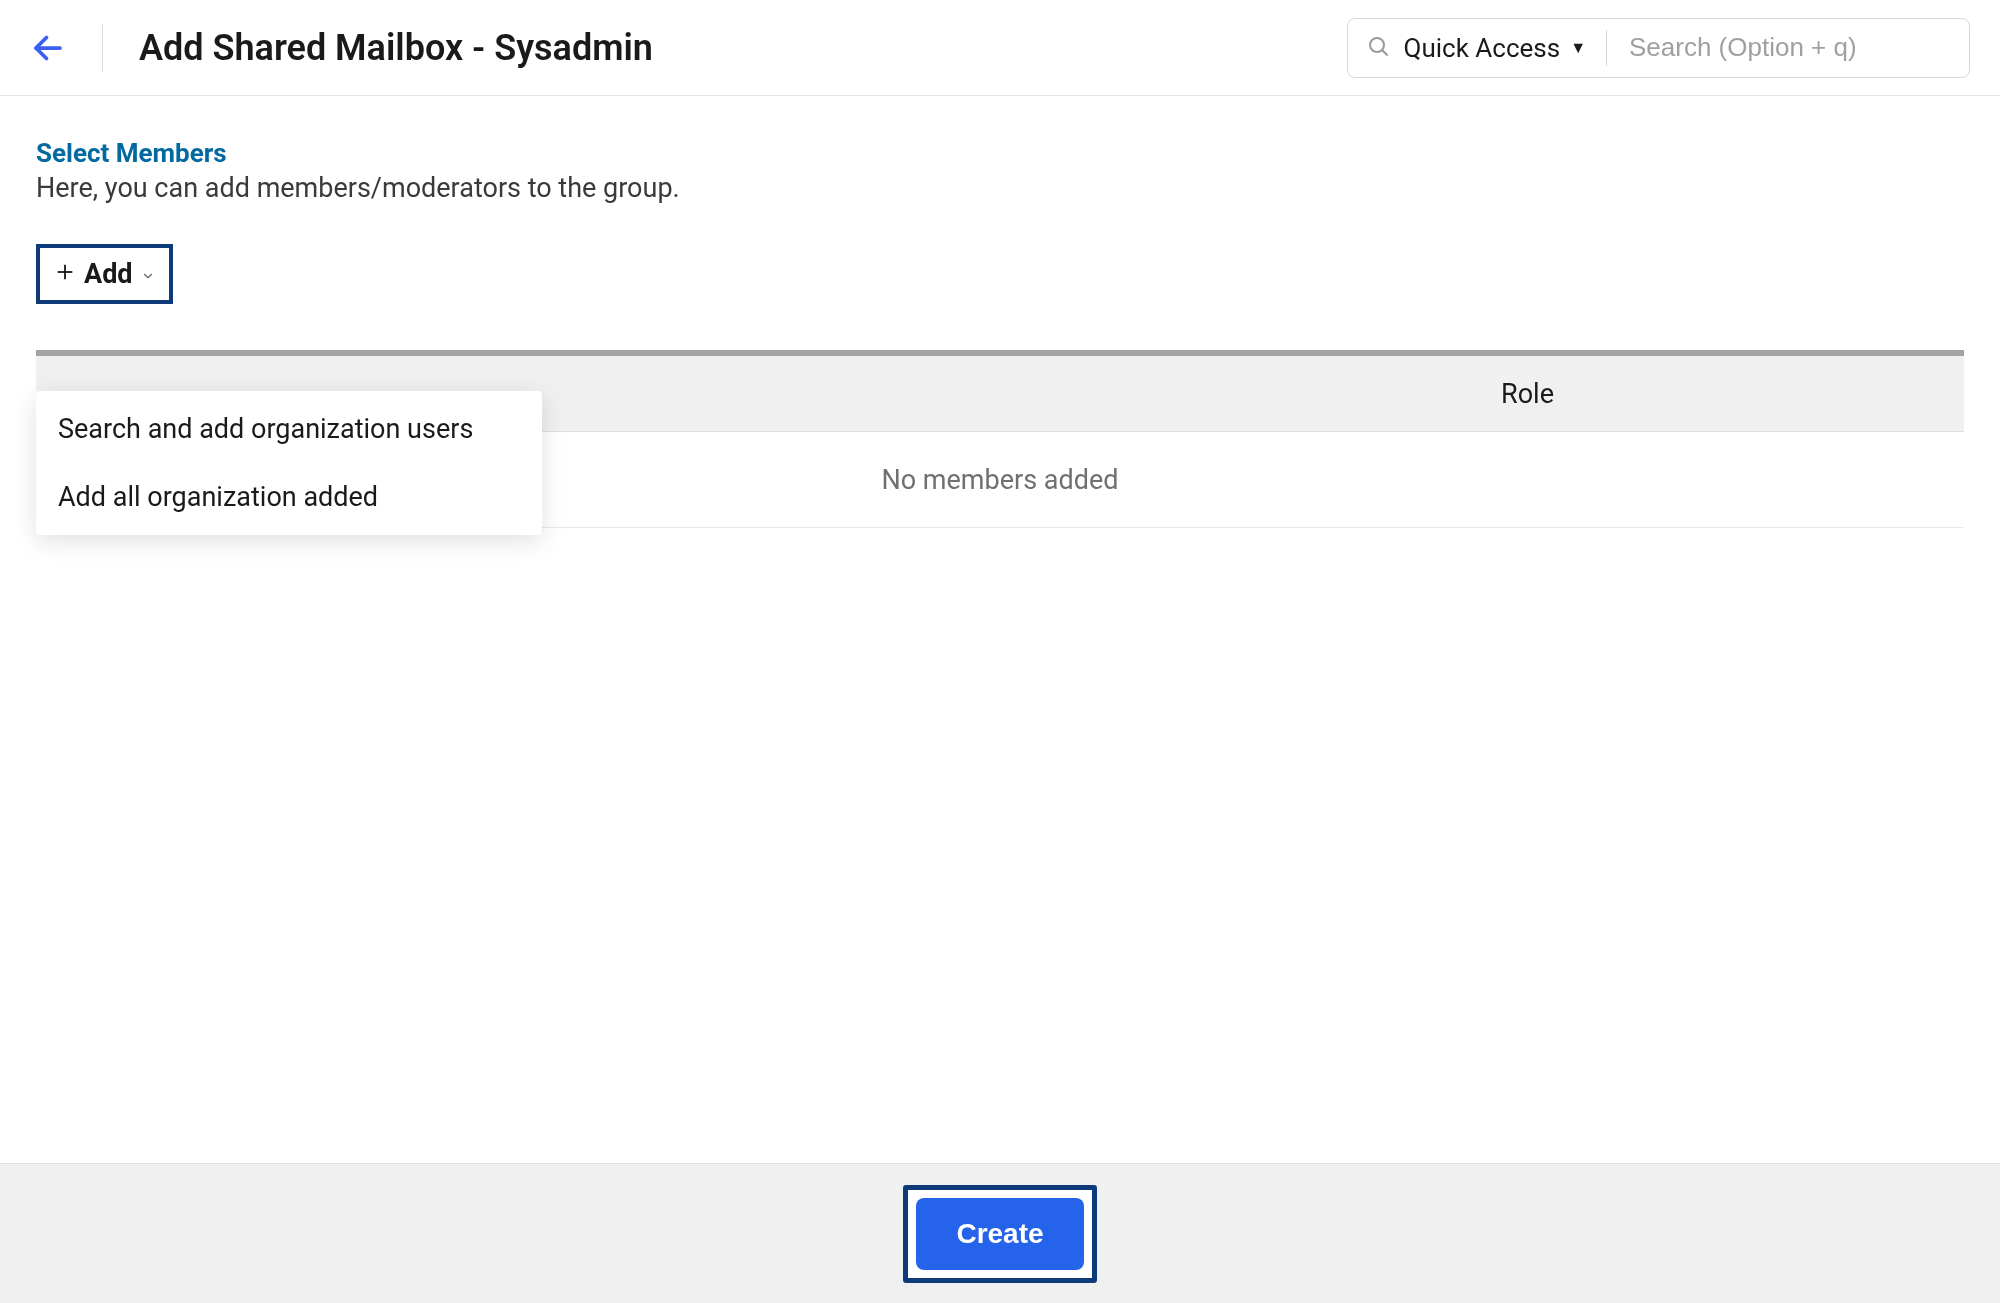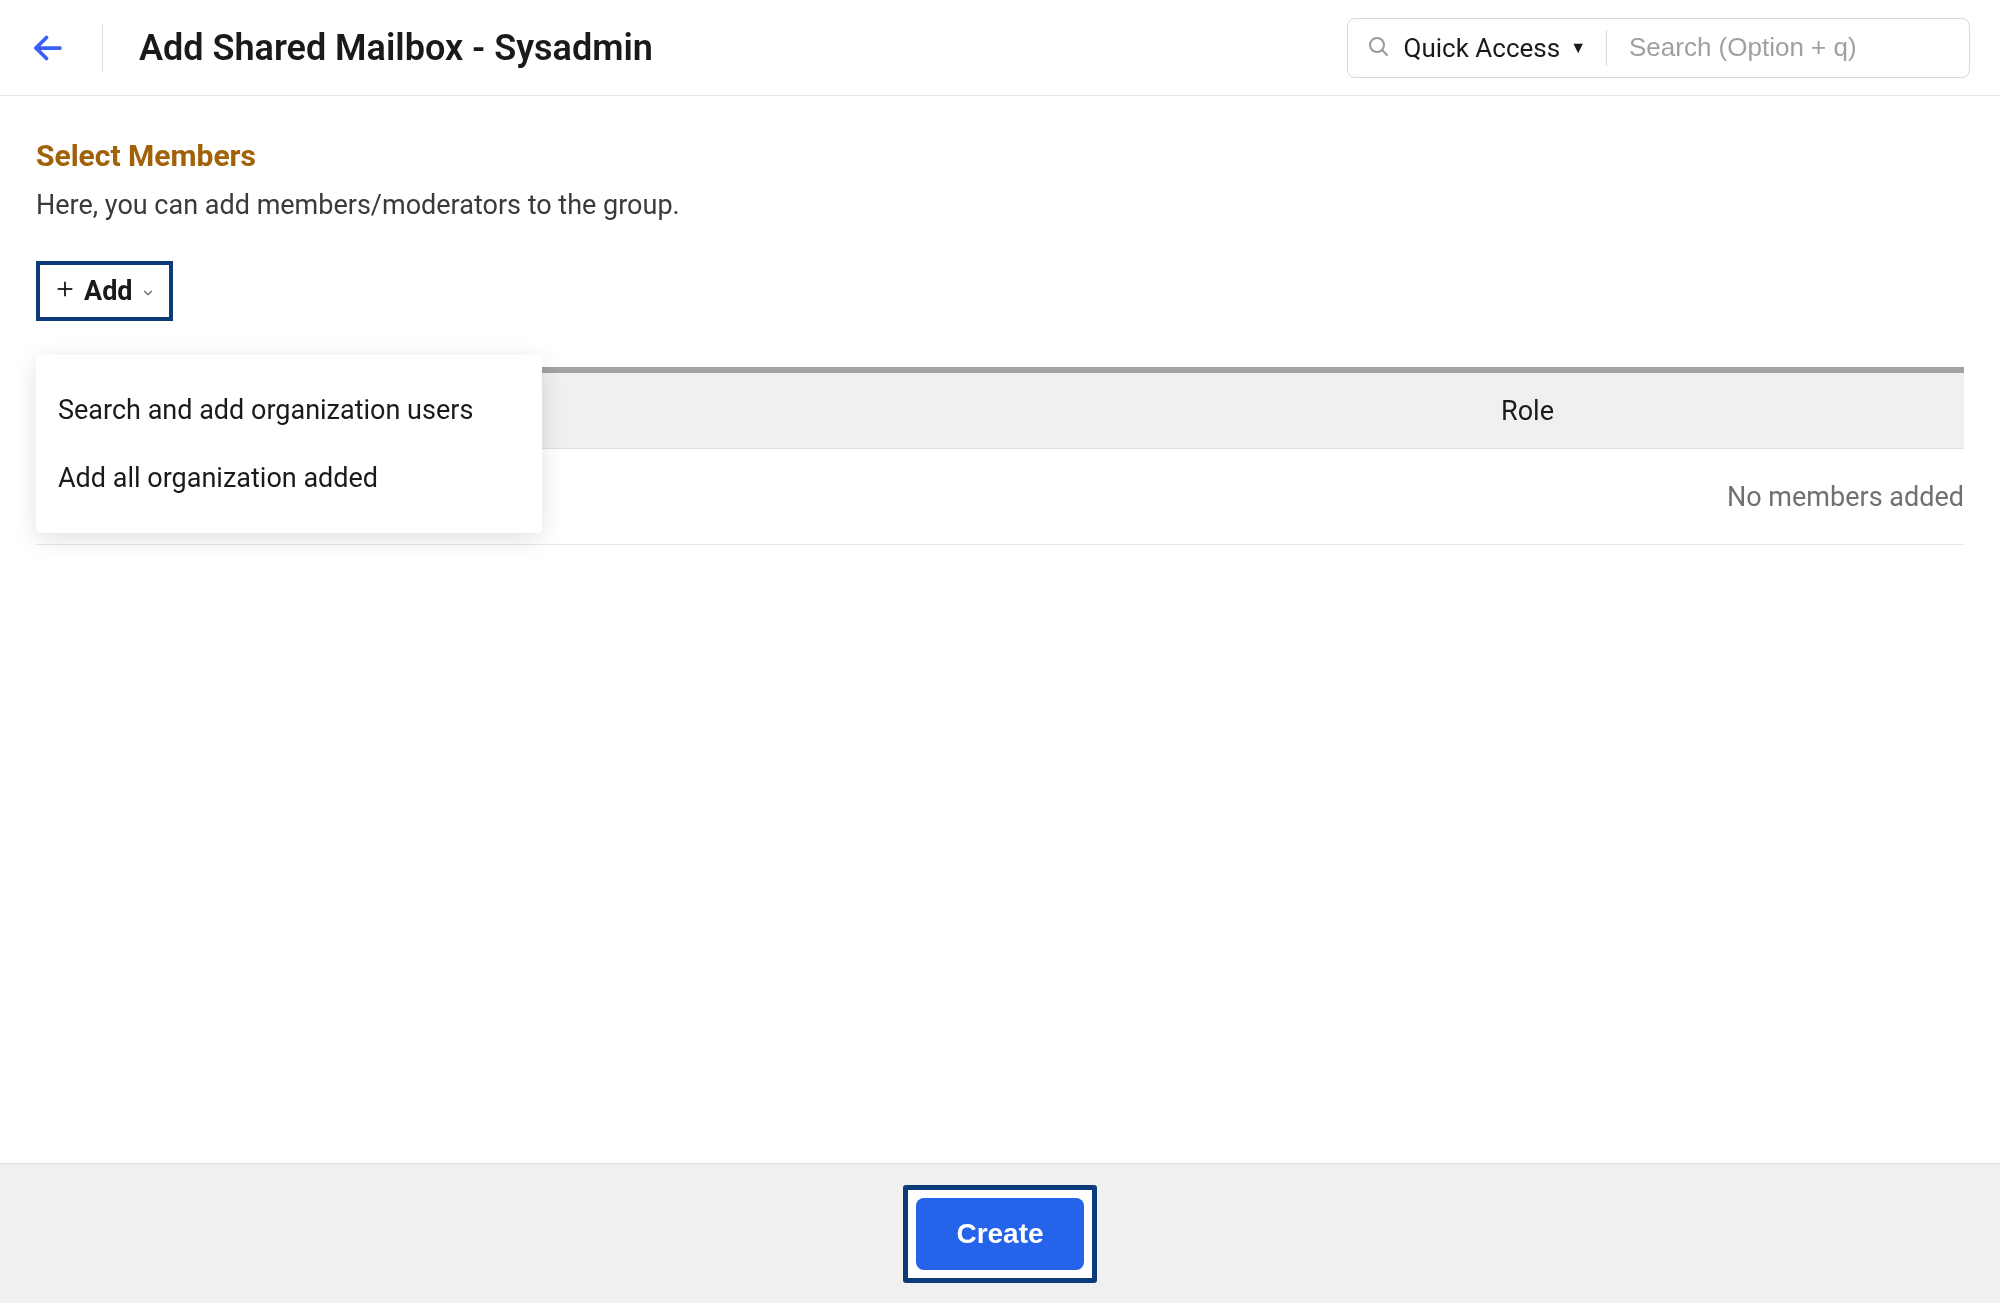--- a/index.html
+++ b/index.html
@@ -101,24 +101,24 @@
     }
     .search-input::placeholder {
       color: #a0a0a0;
     }
     
     
     .content {
       padding: 42px 36px 0 36px;
     }
     .section-title {
-      font-size: 30px;
+      font-size: 26px;
       font-weight: 700;
-      color: #a16207;
-      margin-bottom: 16px;
+      color: #0369a1;
+      margin-bottom: 4px;
     }
     .section-desc {
       font-size: 27px;
       color: #3a3a3a;
       margin-bottom: 40px;
     }
     
     
     .add-button-wrapper {
       display: inline-block;
@@ -145,28 +145,28 @@
       stroke-width: 2;
     }
     .add-caret svg {
       width: 14px;
       height: 14px;
     }
     
     
     .dropdown {
       position: absolute;
-      top: 355px;
+      top: 391px;
       left: 36px;
       width: 506px;
       background: #fff;
       box-shadow: 0 6px 24px rgba(0,0,0,0.12);
       border-radius: 4px;
       z-index: 10;
-      padding: 21px 0;
+      padding: 4px 0;
     }
     .dropdown-item {
       padding: 18px 22px;
       font-size: 27px;
       color: #1a1a1a;
       cursor: pointer;
     }
     
     
     .table-header {
@@ -184,21 +184,21 @@
       right: 410px;
       font-size: 27px;
       color: #1a1a1a;
     }
     
     
     .empty-row {
       height: 96px;
       display: flex;
       align-items: center;
-      justify-content: flex-end;
+      justify-content: center;
       border-bottom: 1px solid #e8e8e8;
     }
     .empty-text {
       font-size: 27px;
       color: #707070;
     }
     
     
     .footer {
       position: absolute;

